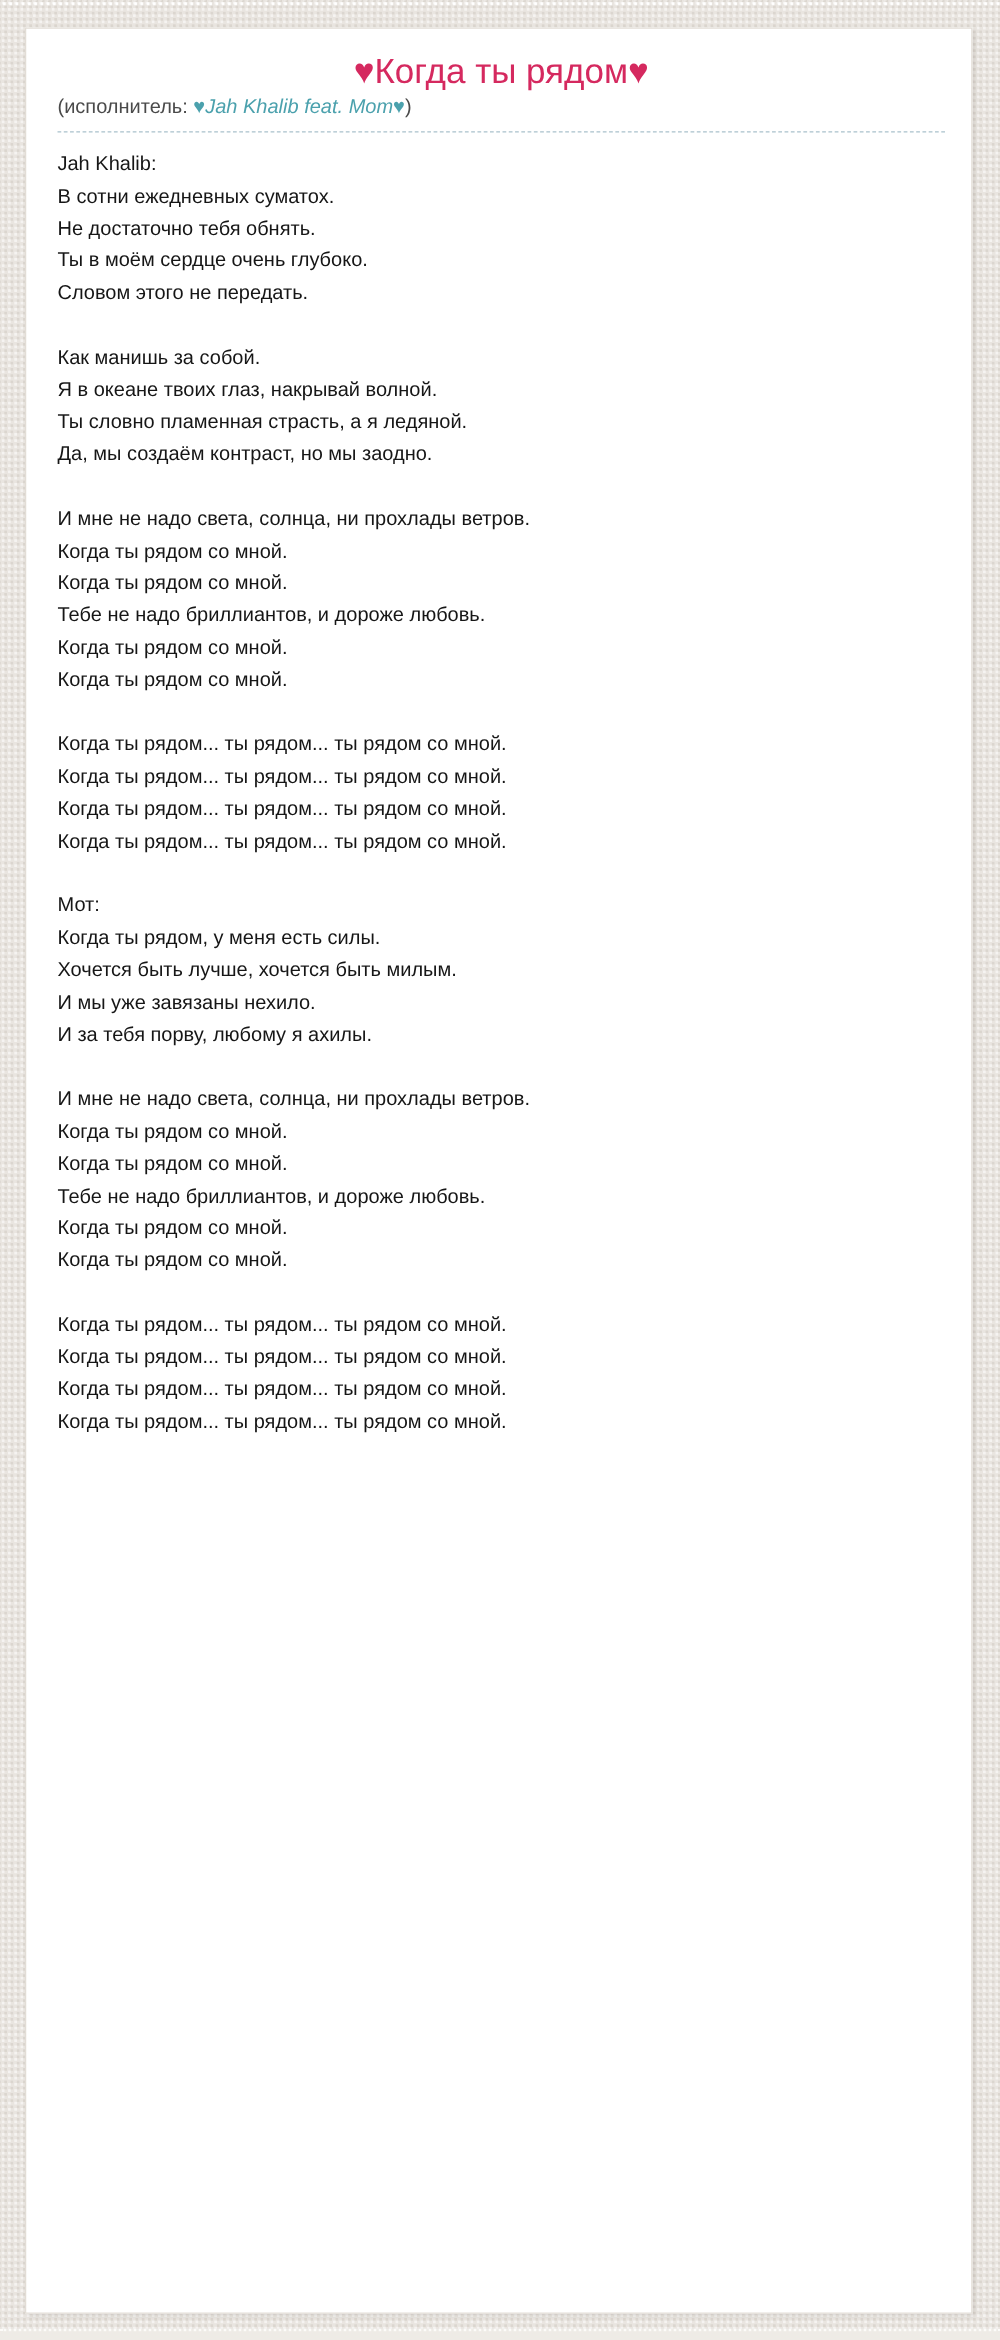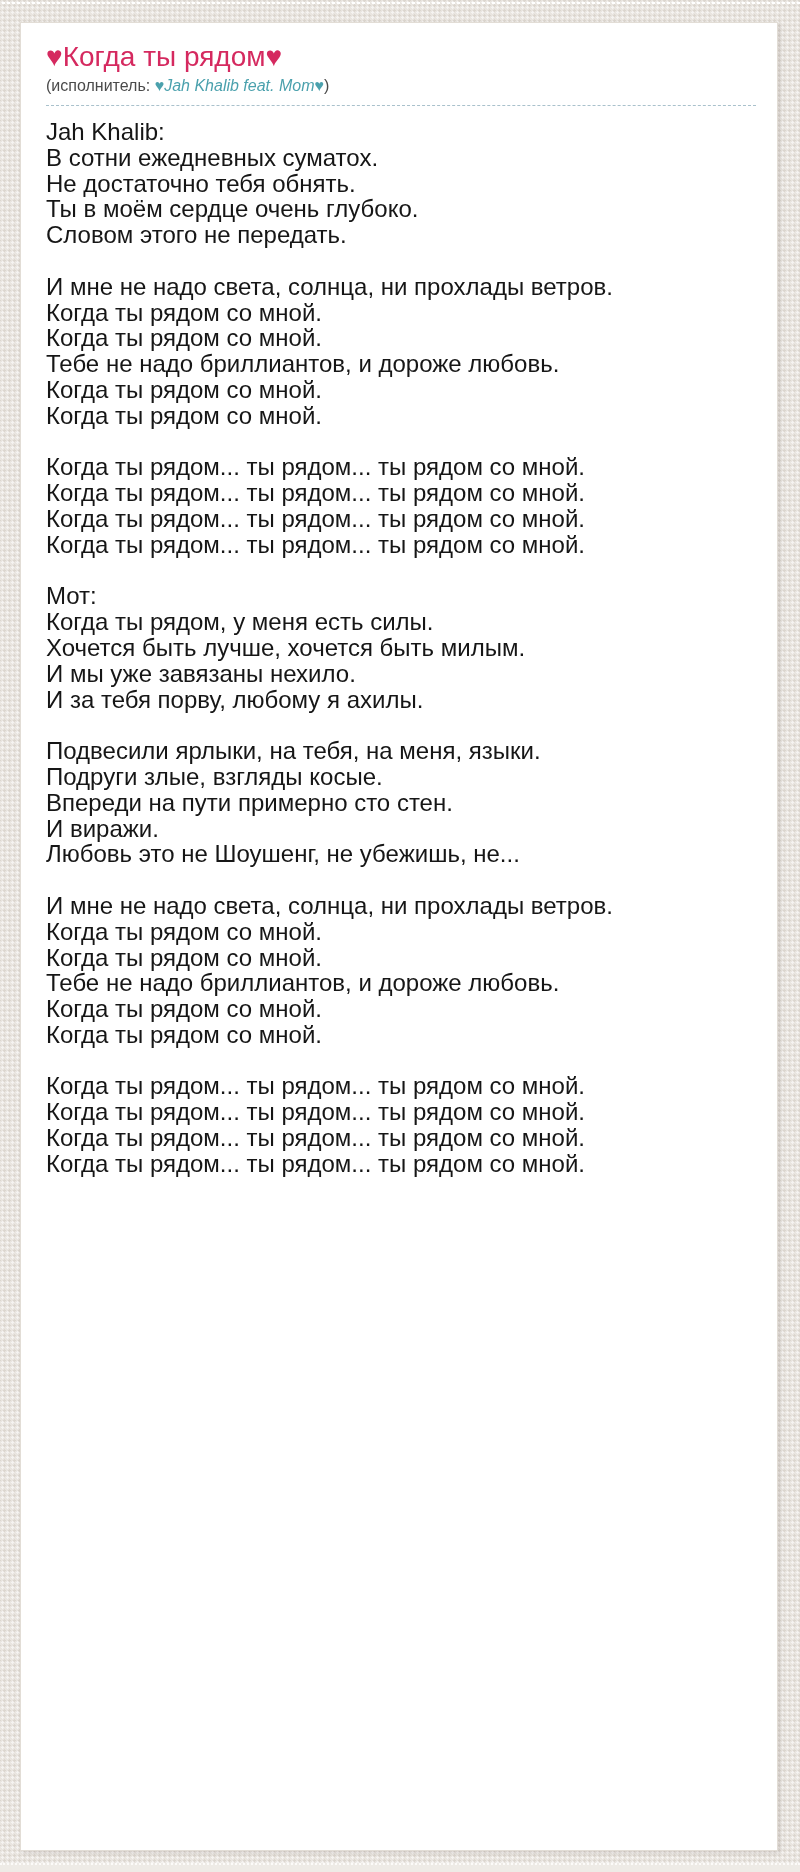--- a/index.html
+++ b/index.html
@@ -42,54 +42,55 @@
   }
   .header{
     margin:0 21px 0 25px;
     padding-bottom:10px;
     border-bottom:1px dashed var(--divider-color);
   }
   .title{
     margin:0;
     font-size:28px;line-height:30px;font-weight:400;
     color:var(--title-color);
+    text-align:center;
   }
   .artist-line{
     margin-top:4px;
     font-size:16px;line-height:19px;
     color:var(--muted-color);
   }
   .artist-link{
     color:var(--link-color);
     text-decoration:none;
     cursor:pointer;
     font-style:italic;
   }
   .lyrics{
     padding:13px 25px 0 25px;
-    font-size:24px;line-height:25.8px;
+    font-size:16px;line-height:25.8px;
     color:var(--text-color);
   }
   .stanza{margin:0 0 25.8px 0;}
   .stanza:last-child{margin-bottom:0;}
 </style>
 </head>
 <body>
 
 <div class="top-strip"></div>
 
 <div class="card">
   <div class="header">
     <h1 class="title">♥Когда ты рядом♥</h1>
     <div class="artist-line"><span>(исполнитель: </span><a class="artist-link">♥Jah Khalib feat. Мот♥</a><span>)</span></div>
   </div>
   <div class="lyrics">
       <p class="stanza">Jah Khalib:<br>В сотни ежедневных суматох.<br>Не достаточно тебя обнять.<br>Ты в моём сердце очень глубоко.<br>Словом этого не передать.</p>
+      <p class="stanza">Как манишь за собой.<br>Я в океане твоих глаз, накрывай волной.<br>Ты словно пламенная страсть, а я ледяной.<br>Да, мы создаём контраст, но мы заодно.</p>
       <p class="stanza">И мне не надо света, солнца, ни прохлады ветров.<br>Когда ты рядом со мной.<br>Когда ты рядом со мной.<br>Тебе не надо бриллиантов, и дороже любовь.<br>Когда ты рядом со мной.<br>Когда ты рядом со мной.</p>
       <p class="stanza">Когда ты рядом... ты рядом... ты рядом со мной.<br>Когда ты рядом... ты рядом... ты рядом со мной.<br>Когда ты рядом... ты рядом... ты рядом со мной.<br>Когда ты рядом... ты рядом... ты рядом со мной.</p>
       <p class="stanza">Мот:<br>Когда ты рядом, у меня есть силы.<br>Хочется быть лучше, хочется быть милым.<br>И мы уже завязаны нехило.<br>И за тебя порву, любому я ахилы.</p>
-      <p class="stanza">Подвесили ярлыки, на тебя, на меня, языки.<br>Подруги злые, взгляды косые.<br>Впереди на пути примерно сто стен.<br>И виражи.<br>Любовь это не Шоушенг, не убежишь, не...</p>
       <p class="stanza">И мне не надо света, солнца, ни прохлады ветров.<br>Когда ты рядом со мной.<br>Когда ты рядом со мной.<br>Тебе не надо бриллиантов, и дороже любовь.<br>Когда ты рядом со мной.<br>Когда ты рядом со мной.</p>
       <p class="stanza">Когда ты рядом... ты рядом... ты рядом со мной.<br>Когда ты рядом... ты рядом... ты рядом со мной.<br>Когда ты рядом... ты рядом... ты рядом со мной.<br>Когда ты рядом... ты рядом... ты рядом со мной.</p>
     </div>
 </div>
 
 <div class="bottom-strip"></div>
 
 </body></html>

